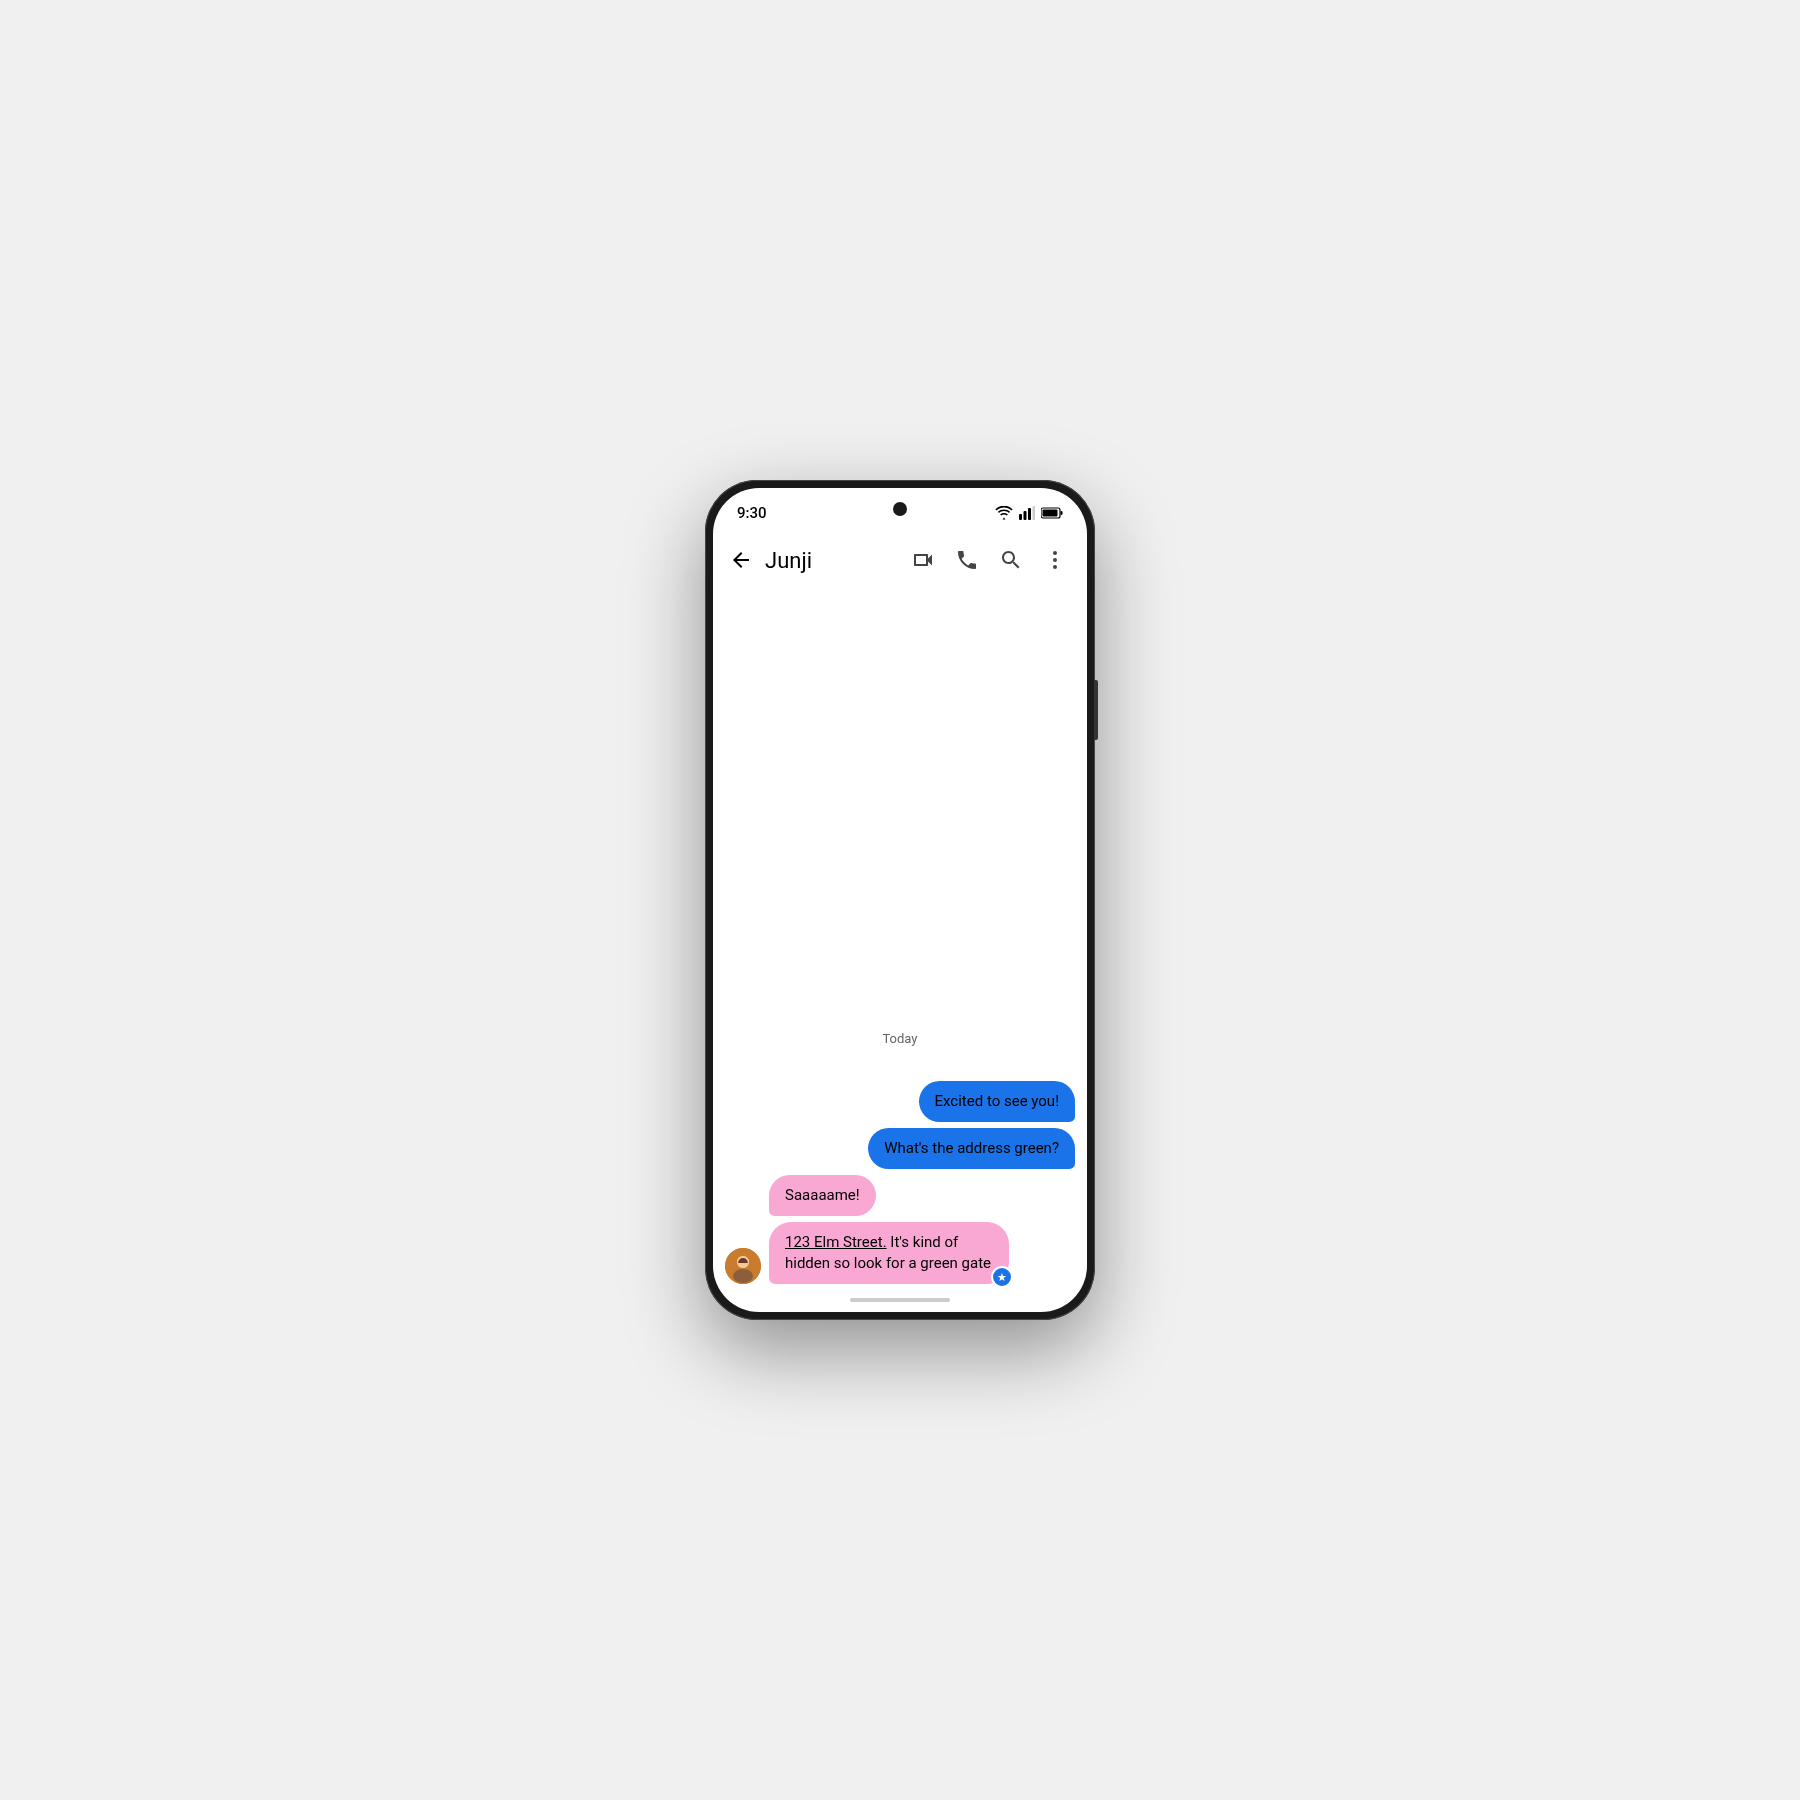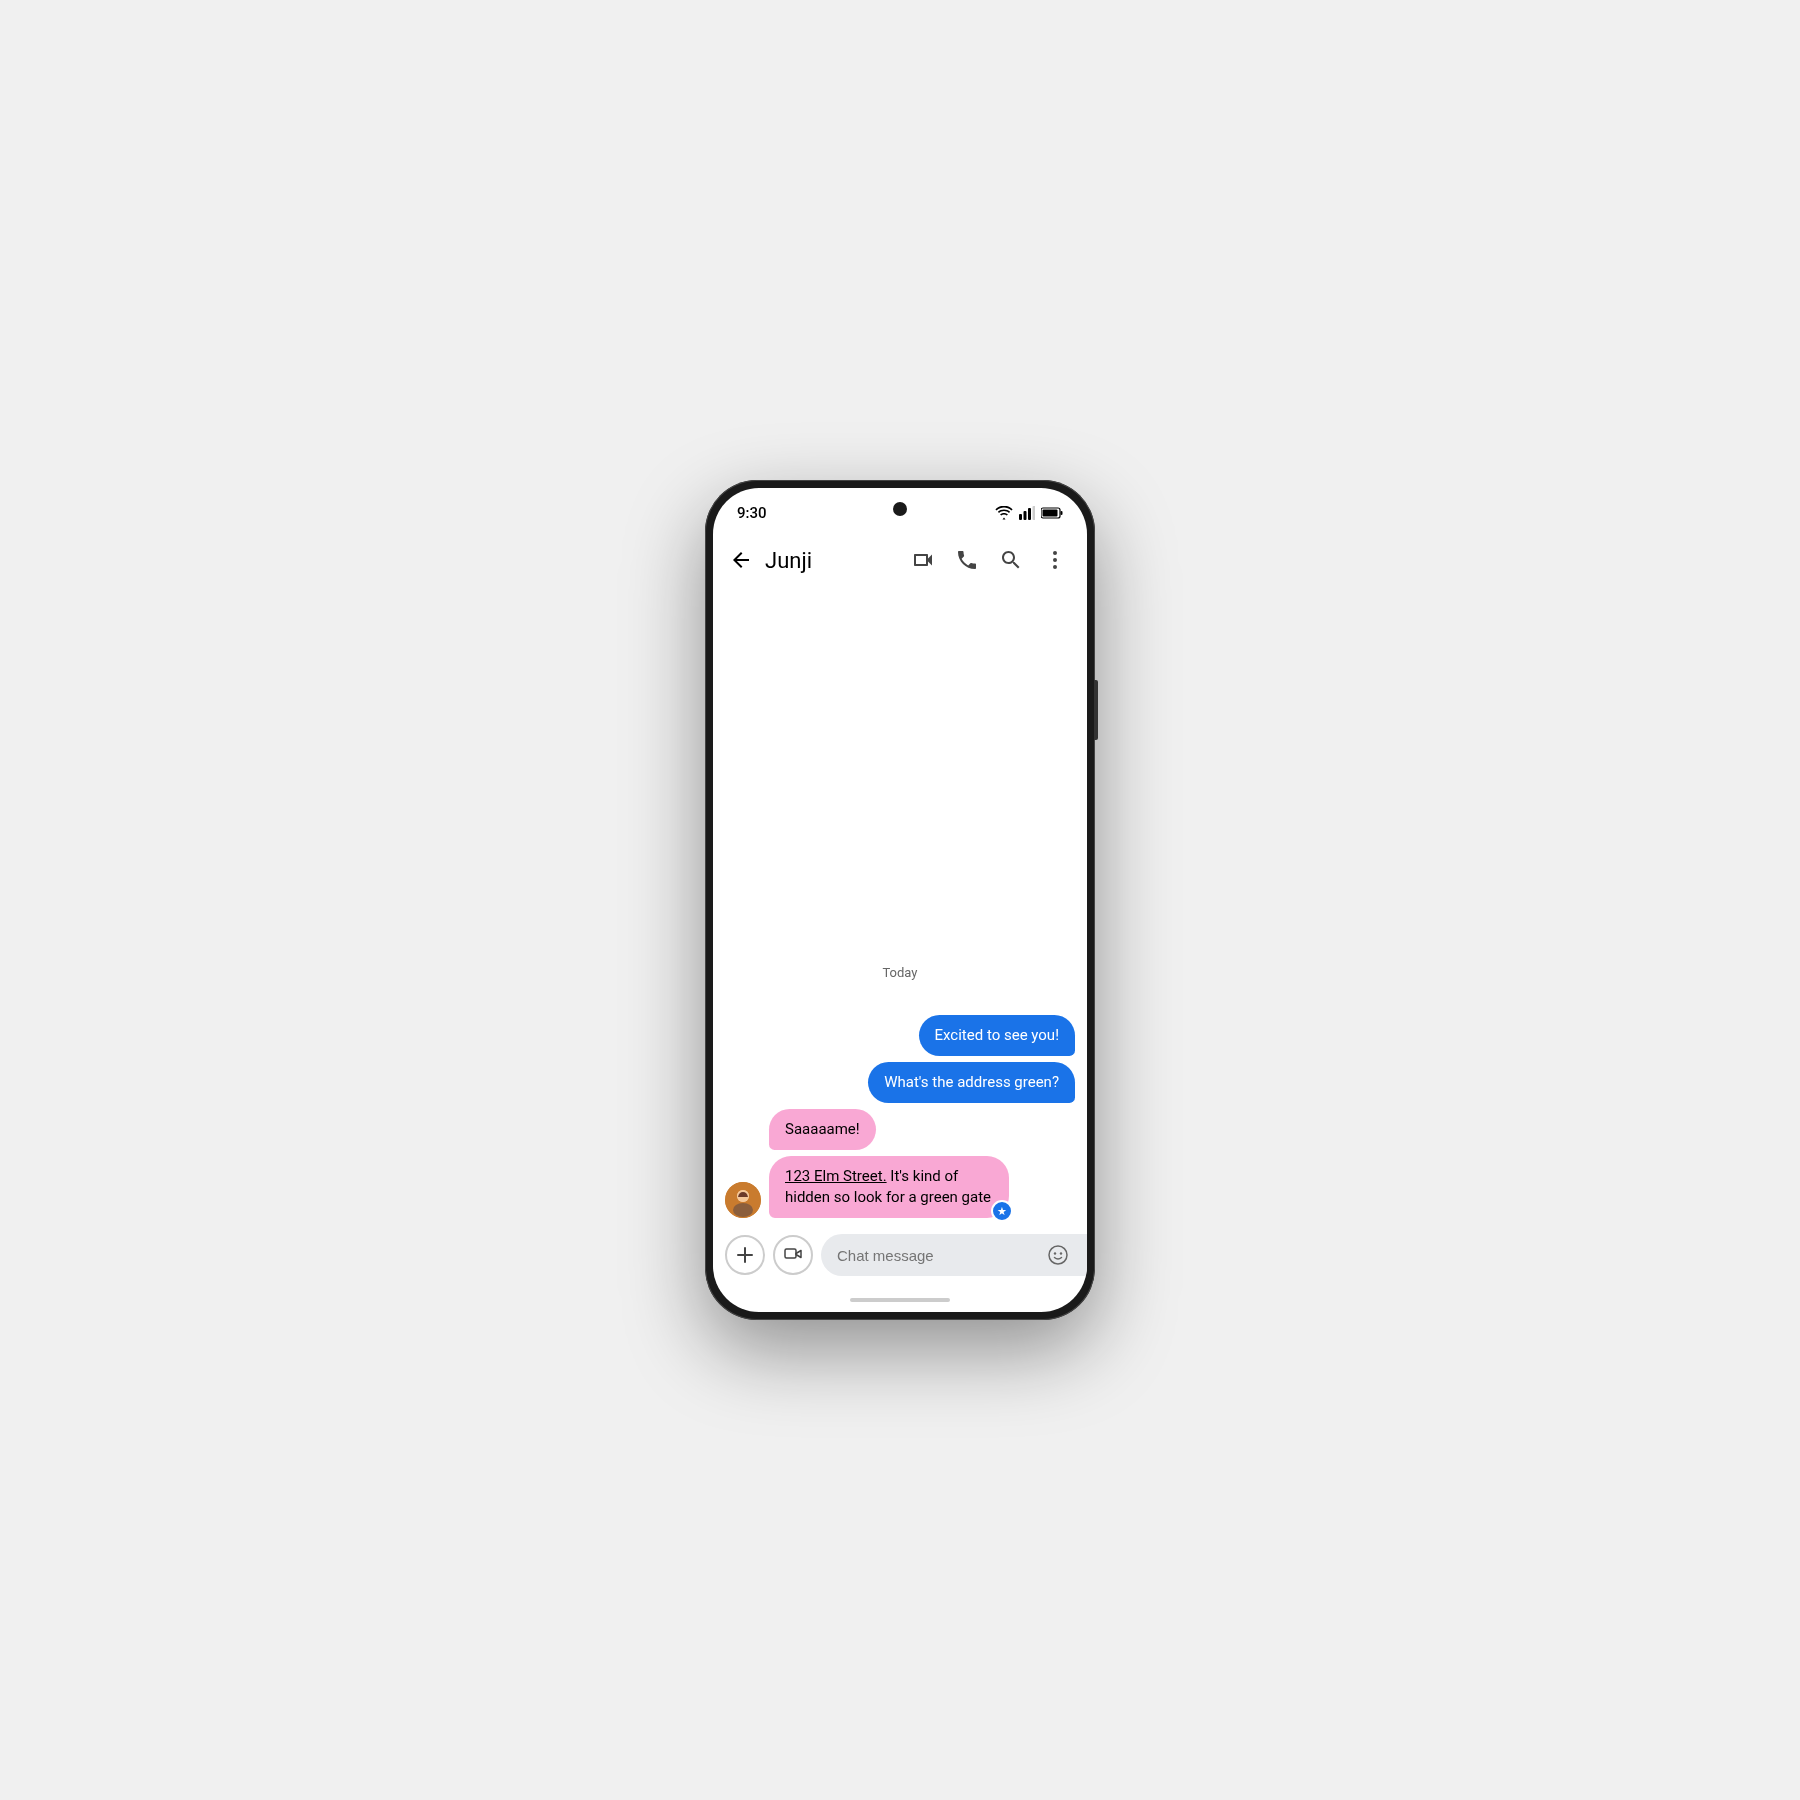--- a/index.html
+++ b/index.html
@@ -179,21 +179,21 @@
     .bubble {
       max-width: 240px;
       padding: 10px 16px;
       border-radius: 22px;
       font-size: 15px;
       line-height: 1.4;
     }
 
     .bubble.sent {
       background: #1a73e8;
-      color: #ffffff;
+      color: #000000;
       border-bottom-right-radius: 6px;
     }
 
     .bubble.received {
       background: #f9a8d4;
       color: #000;
       border-bottom-left-radius: 6px;
     }
 
     .bubble-with-star {
@@ -403,46 +403,18 @@
             </div>
             <div class="star-badge">
               ★
             </div>
           </div>
         </div>
 
       </div>
     </div>
 
-    <div class="input-bar">
-      <button class="input-action-btn">
-        <svg width="20" height="20" viewBox="0 0 20 20">
-          <line x1="10" y1="3" x2="10" y2="17" stroke="#444" stroke-width="2" stroke-linecap="round"></line>
-          <line x1="3" y1="10" x2="17" y2="10" stroke="#444" stroke-width="2" stroke-linecap="round"></line>
-        </svg>
-      </button>
-      <button class="input-action-btn">
-        <svg width="20" height="20" viewBox="0 0 20 20">
-          <rect x="2" y="4" width="11" height="9" rx="1.5" fill="none" stroke="#444" stroke-width="1.5"></rect>
-          <path d="M13 8.5l5-3v7l-5-3z" fill="none" stroke="#444" stroke-width="1.5" stroke-linejoin="round"></path>
-        </svg>
-      </button>
-      <div class="input-field-wrapper">
-        <input type="text" class="input-field" readonly="" placeholder="Chat message" style="">
-        <div class="input-emoji-btn">
-          <svg width="22" height="22" viewBox="0 0 22 22">
-            <circle cx="11" cy="11" r="9" fill="none" stroke="#666" stroke-width="1.5"></circle>
-            <circle cx="8" cy="9.5" r="1.2" fill="#666"></circle>
-            <circle cx="14" cy="9.5" r="1.2" fill="#666"></circle>
-            <path d="M7.5 13.5 Q11 16.5 14.5 13.5" fill="none" stroke="#666" stroke-width="1.5" stroke-linecap="round"></path>
-          </svg>
-        </div>
-        <div class="input-mic-btn">
-          
-        </div>
-      </div>
-    </div>
 
     <div class="home-indicator">
       <div class="home-bar"></div>
     </div>
   </div>
 </div>
 
 </body></html>

